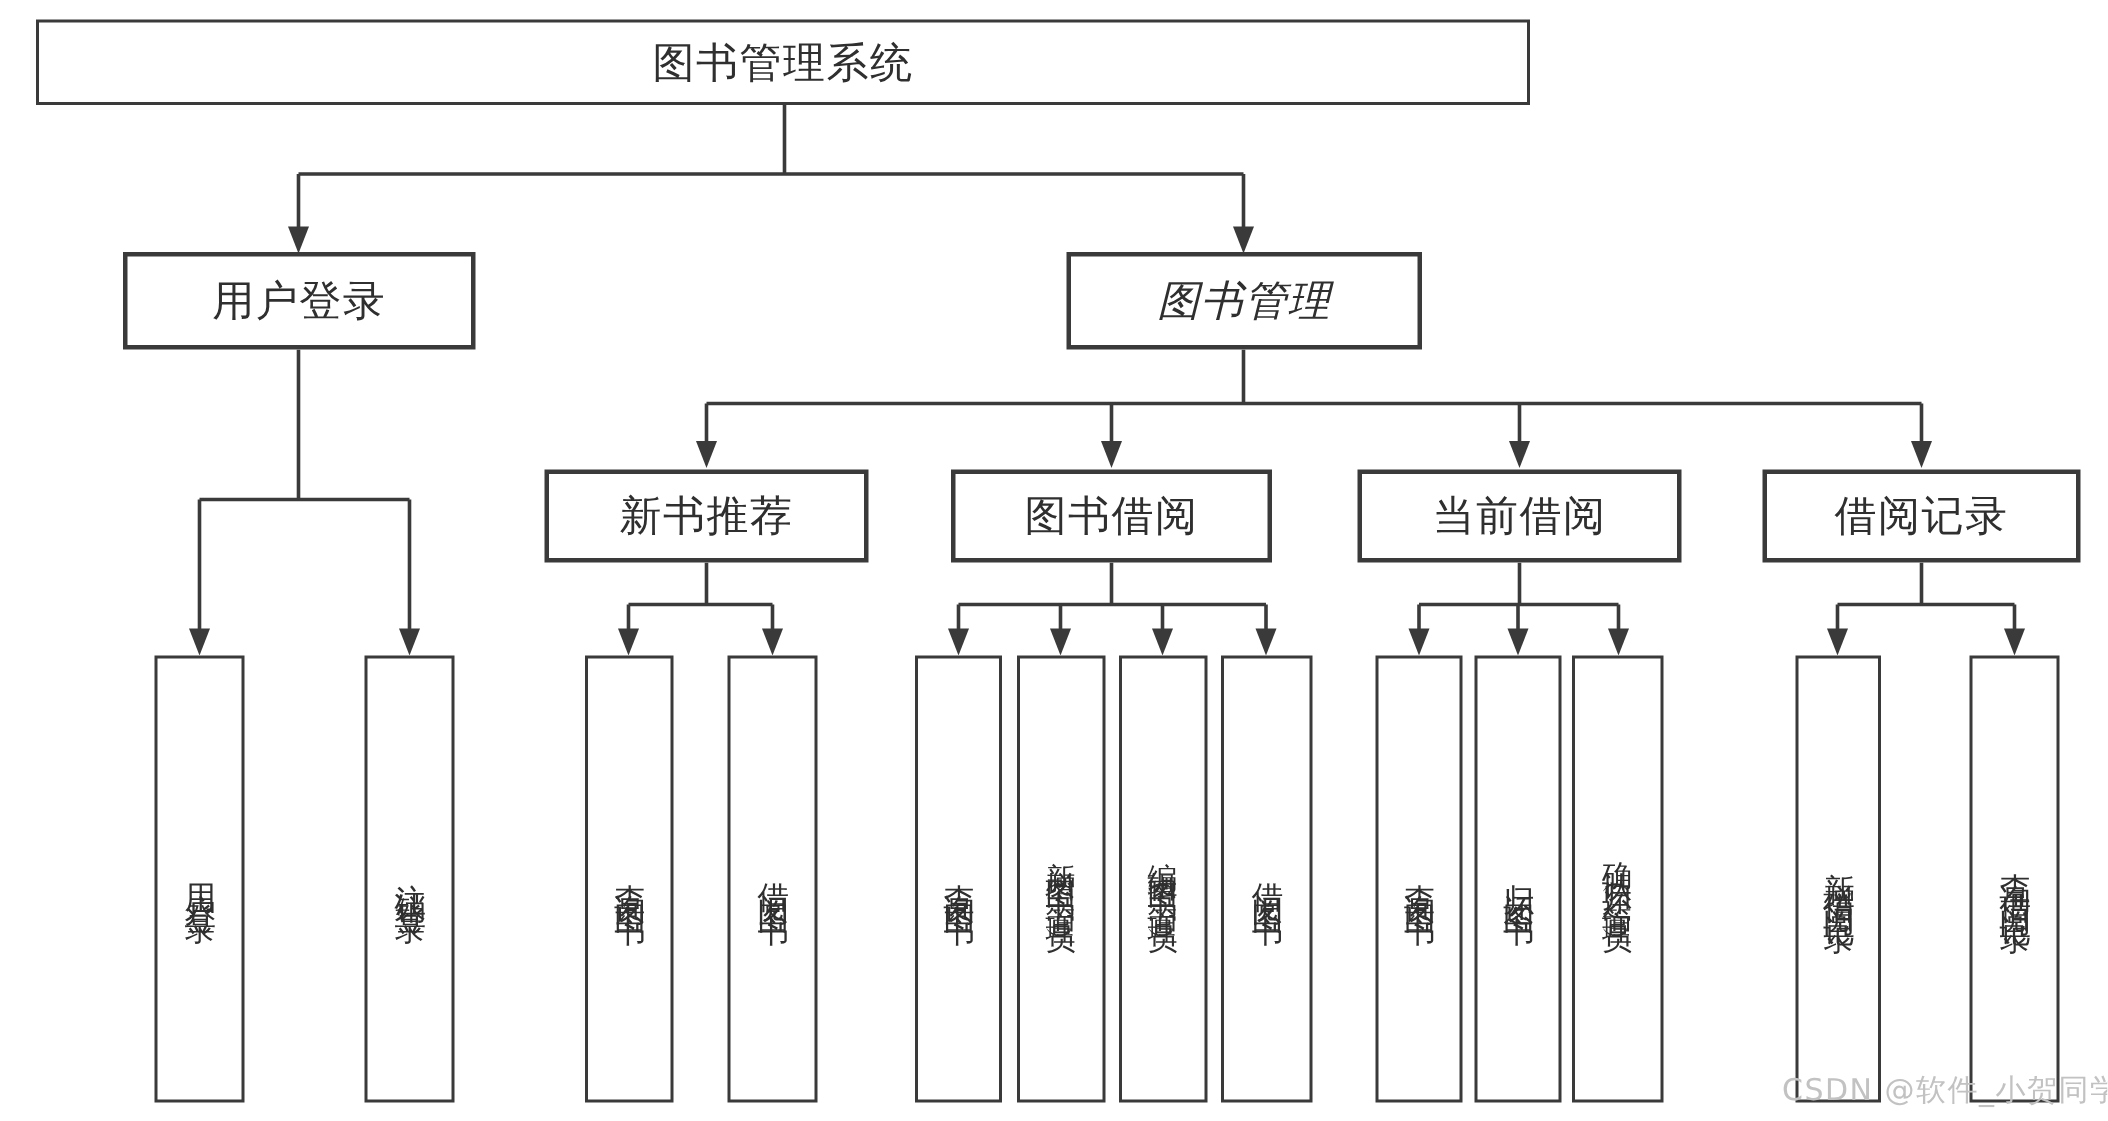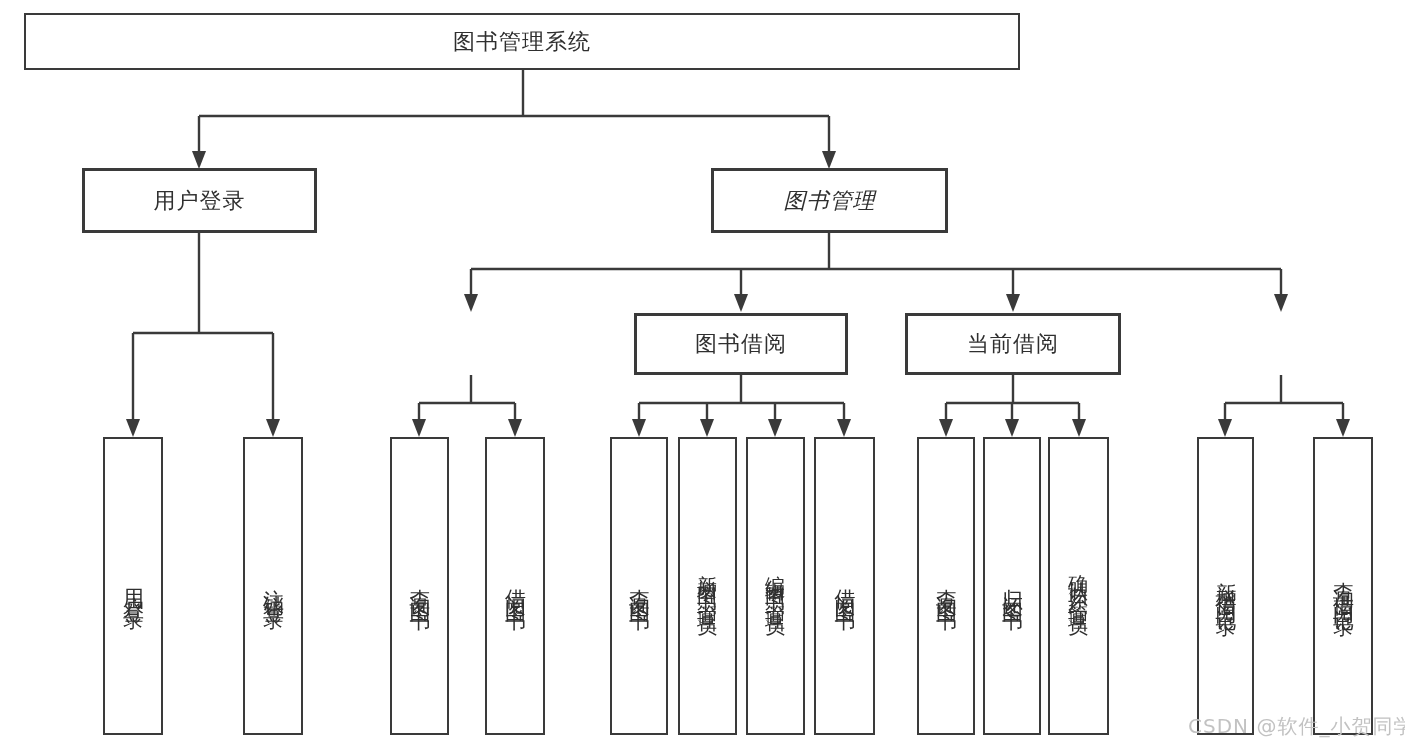--- a/index.html
+++ b/index.html
@@ -19,21 +19,21 @@
   }
   #connector-svg{position:absolute;left:0;top:0;z-index:0;}
   #connector-svg path{stroke:var(--line-color);stroke-width:2.4;fill:none;}
   #connector-svg polygon{fill:var(--line-color);stroke:none;}
   .node{
     position:absolute;
     box-sizing:border-box;
     border:3px solid var(--line-color);
     background:#ffffff;
     display:flex;align-items:center;justify-content:center;
-    font-size:22px;
+    font-size:28px;
     letter-spacing:1px;
     z-index:1;
     text-align:center;
   }
   .node.root{border-width:2.5px;}
   .leaf{
     position:absolute;
     box-sizing:border-box;
     border:2.5px solid var(--line-color);
     background:#ffffff;
@@ -119,22 +119,24 @@
     <polygon points="1072,419 1086,419 1079,437"></polygon>
     <polygon points="1218,419 1232,419 1225,437"></polygon>
     <polygon points="1336,419 1350,419 1343,437"></polygon>
   </svg>
 
   <div class="node root" style="left:24px;top:13px;width:996px;height:57px;">图书管理系统</div>
 
   <div class="node" style="left:82px;top:168px;width:235px;height:65px;">用户登录</div>
   <div class="node" style="left:711px;top:168px;width:237px;height:65px;font-style:italic;">图书管理</div>
 
+  <div class="node" style="left:363px;top:313px;width:216px;height:62px;">新书推荐</div>
   <div class="node" style="left:634px;top:313px;width:214px;height:62px;">图书借阅</div>
   <div class="node" style="left:905px;top:313px;width:216px;height:62px;text-align:right;">当前借阅</div>
+  <div class="node" style="left:1175px;top:313px;width:212px;height:62px;">借阅记录</div>
 
   <div class="leaf" style="left:103px;width:60px;">用户登录</div>
   <div class="leaf" style="left:243px;width:60px;">注销登录</div>
 
   <div class="leaf" style="left:390px;width:59px;">查询图书</div>
   <div class="leaf" style="left:485px;width:60px;">借阅图书</div>
 
   <div class="leaf" style="left:610px;width:58px;">查询图书</div>
   <div class="leaf long" style="left:678px;width:59px;">新增图书（管理员）</div>
   <div class="leaf long" style="left:746px;width:59px;">编辑图书（管理员）</div>

